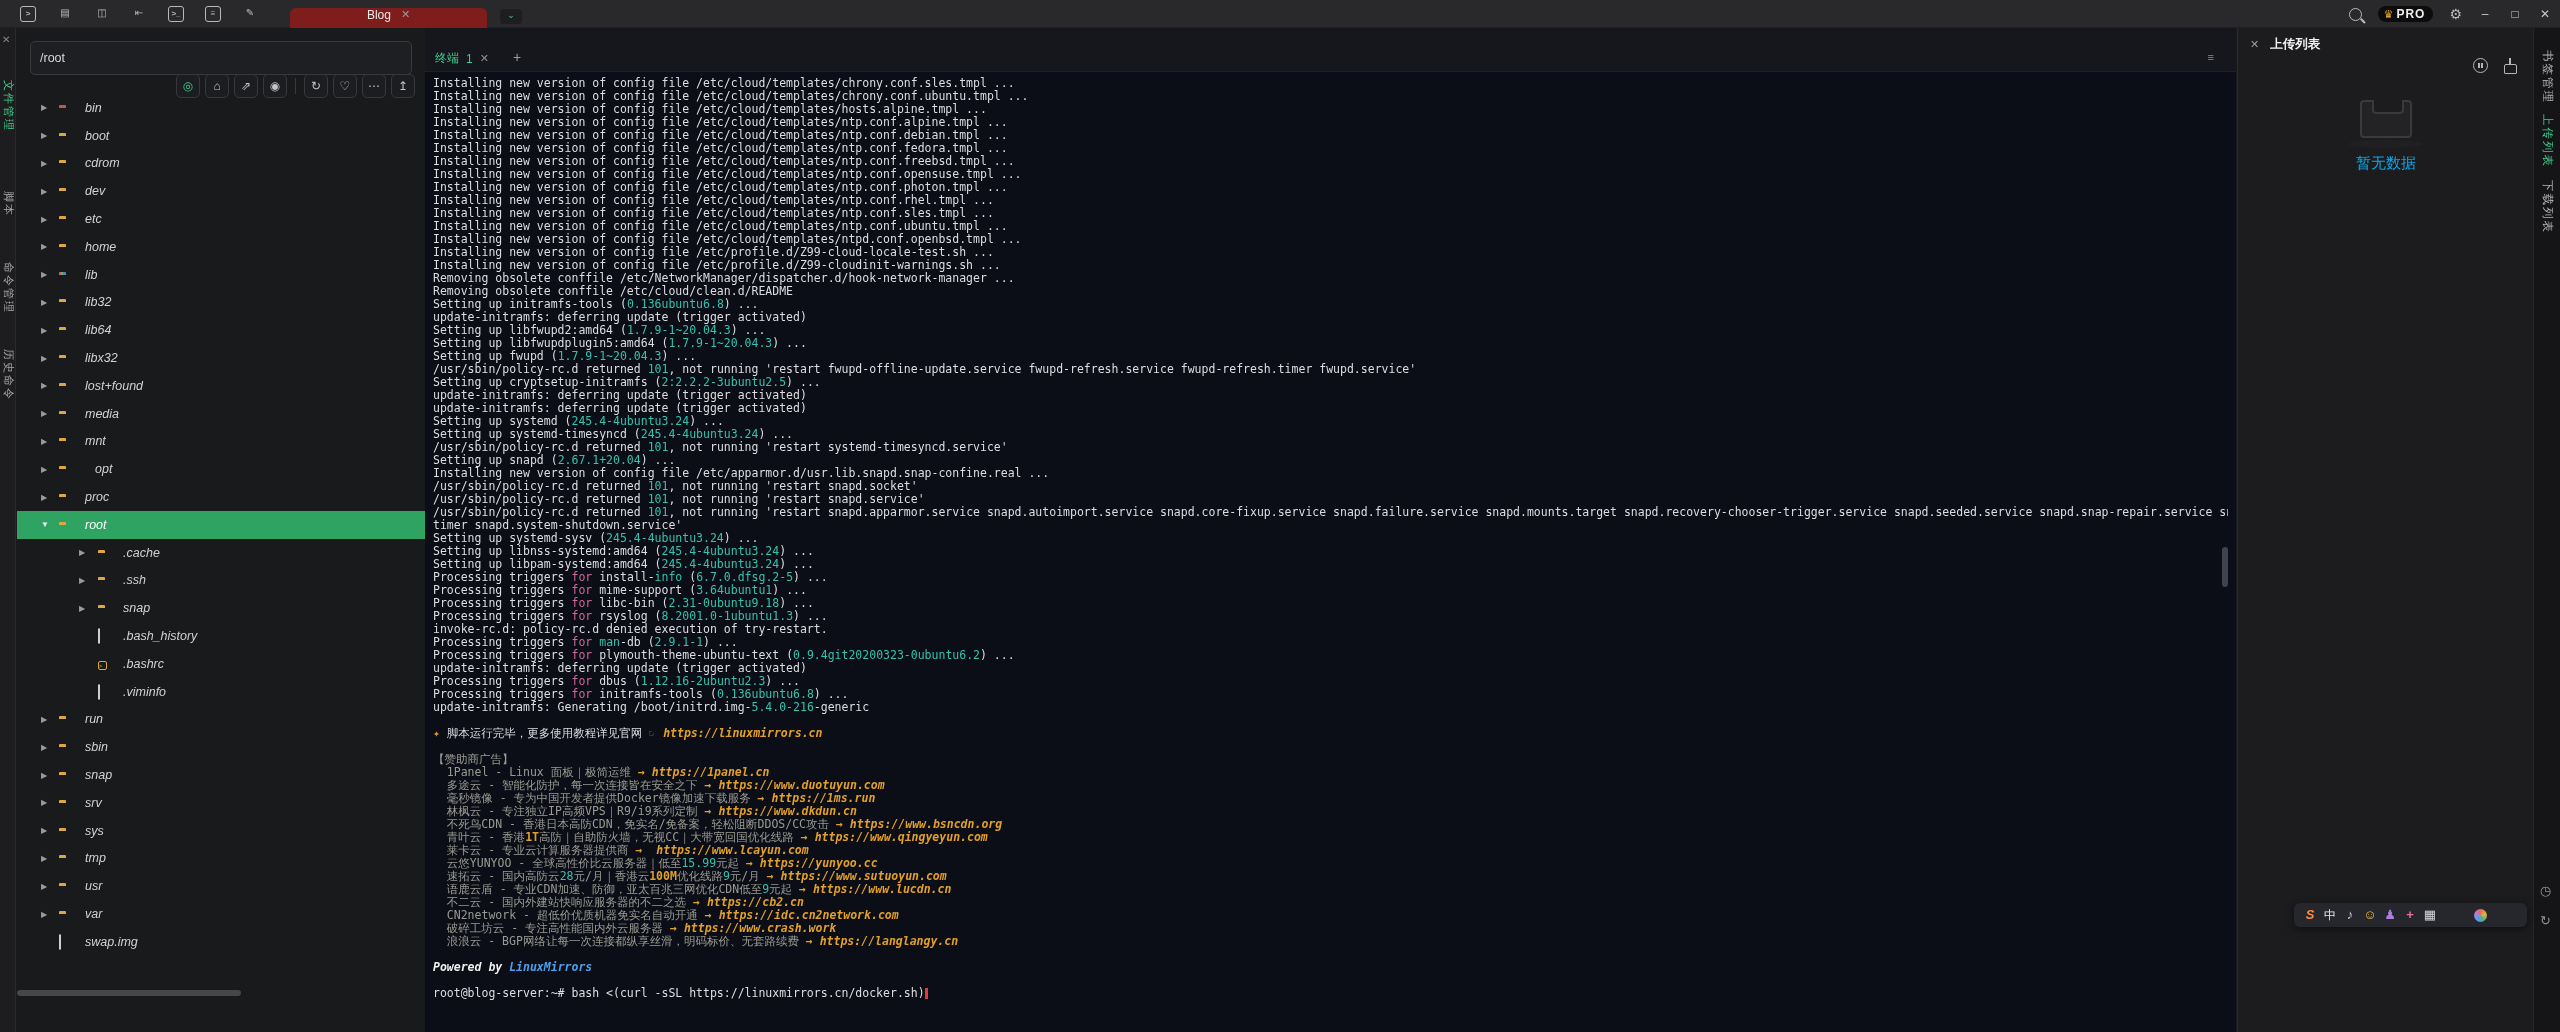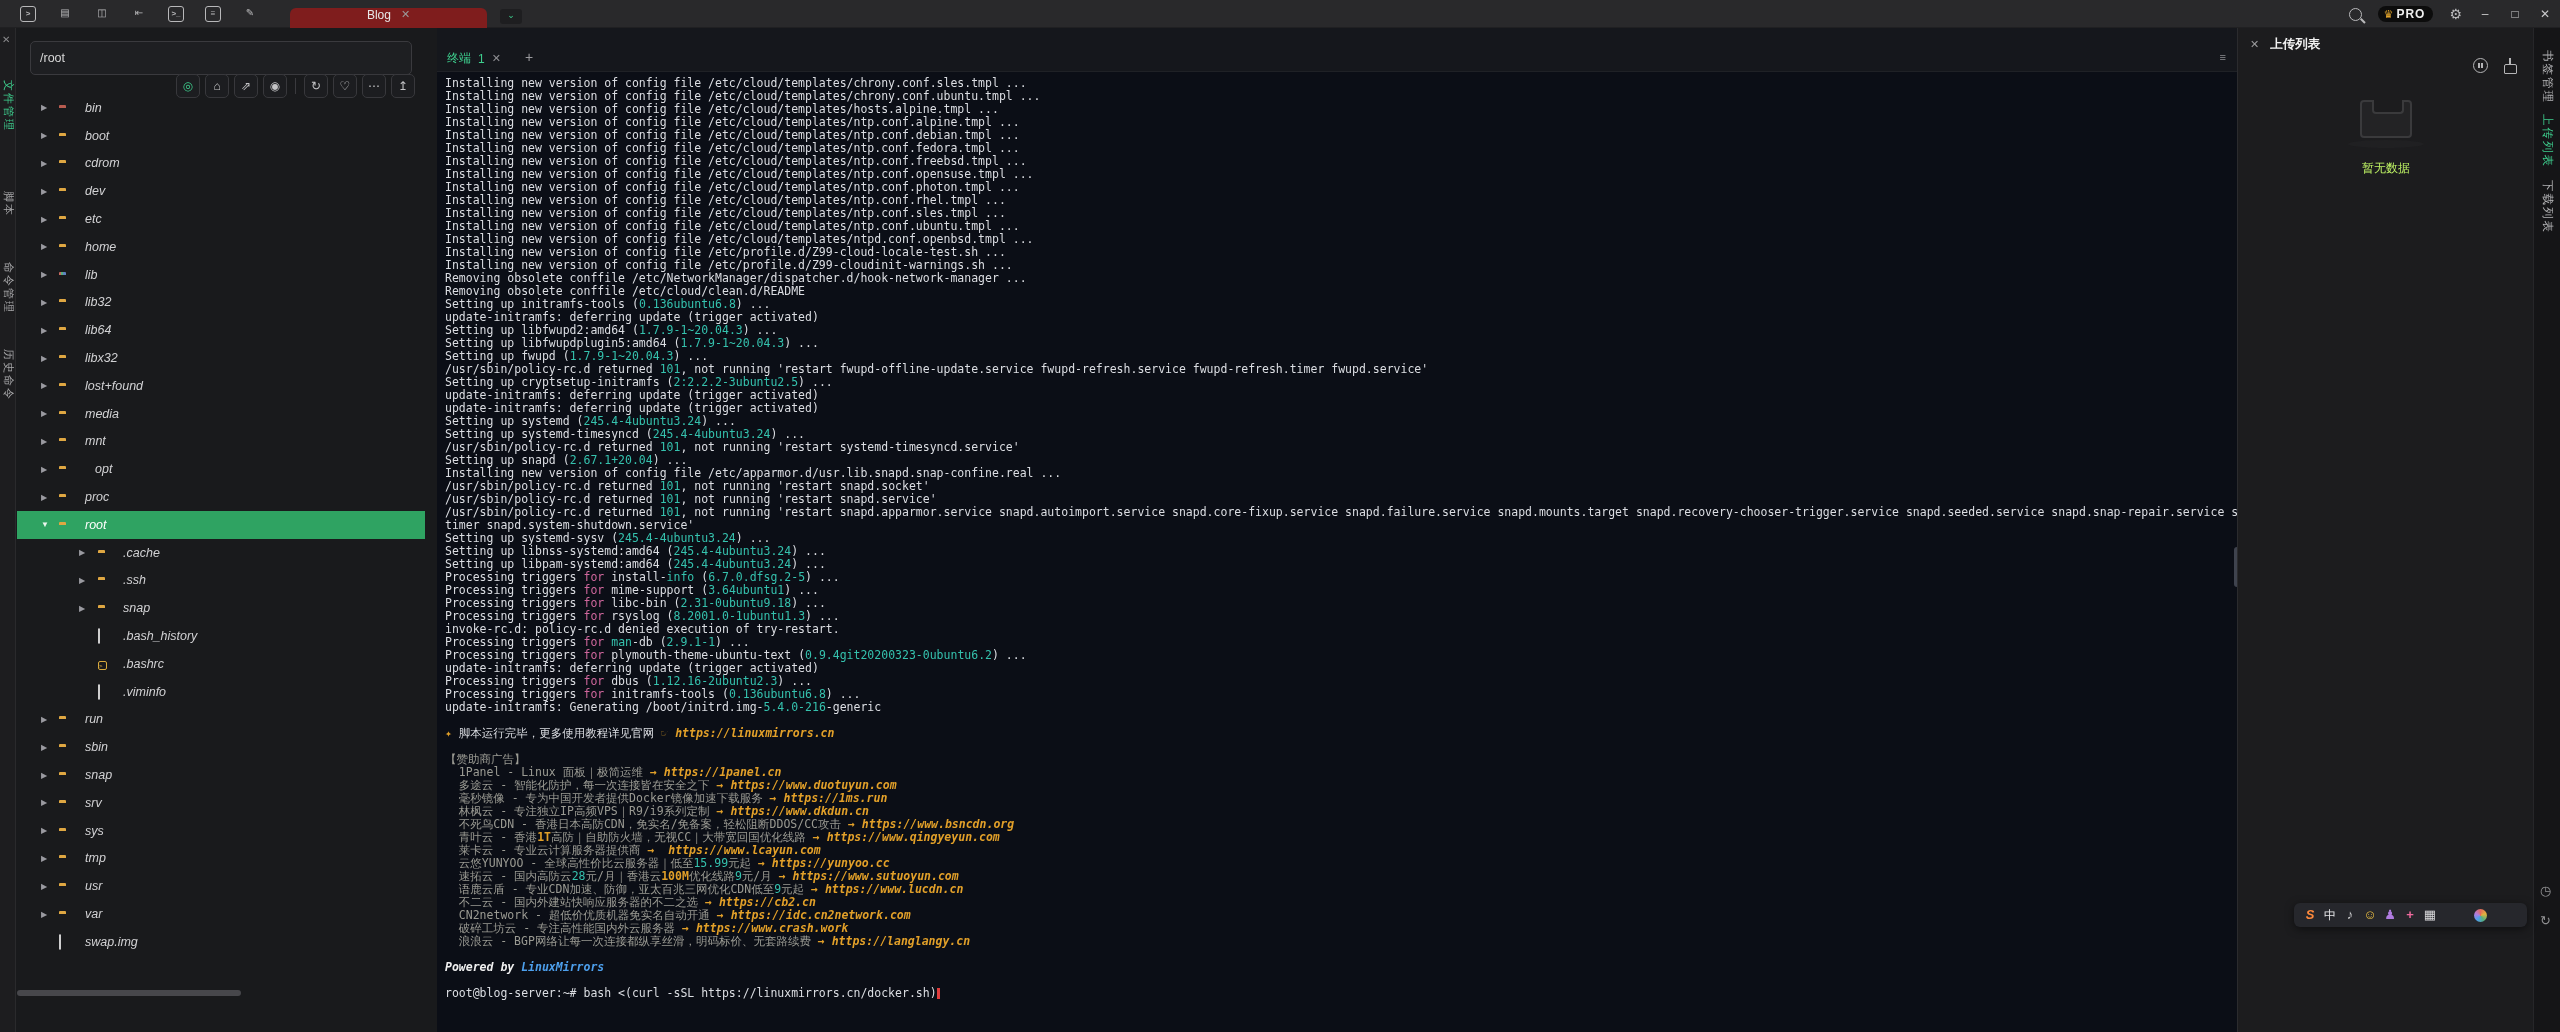--- a/index.html
+++ b/index.html
@@ -59,21 +59,21 @@
   .fold::before { content:""; position:absolute; top:-3px; left:0; width:7px; height:3px;
                   background:inherit; border-radius:1px 1px 0 0; }
   .fold.red { background:#b85c50; }
   .fold.multi { background:linear-gradient(90deg,#c7685e 30%,#58b07c 30%,#58b07c 62%,#5f83c0 62%); }
   .ficon { width:11px; height:14px; border:1.2px solid #cfcfcf; border-radius:1.5px; background:transparent; }
   .sicon { width:14px; height:11px; border:1.2px solid #d7a93c; border-radius:2px; color:#d7a93c;
            font-size:6px; line-height:9px; text-align:center; font-family:"DejaVu Sans Mono",monospace; margin-top:2px; }
   .hscroll { position:absolute; left:0px; top:962px; width:224px; height:6px; background:#47474b; border-radius:3px; }
 
   
-  .terminal { position:absolute; left:425px; top:28px; width:1811px; height:1004px; background:#0b0e16;margin-left:12px; }
+  .terminal { position:absolute; left:425px; top:28px; width:1811px; height:1004px; background:#0b0e16; }
   .term-tabbar { position:absolute; left:0; top:0; width:100%; height:44px; background:#15171c;
                  border-bottom:1px solid #1f2126; }
   .term-tab { position:absolute; left:10px; top:22px; display:flex; gap:7px; align-items:center;
               font-size:12px; cursor:pointer; }
   .term-tab .nm { color:#3ecf8e; }
   .term-tab .x { color:#8f8f93; font-size:11px; }
   .term-add { position:absolute; left:88px; top:21px; color:#9a9a9e; font-size:14px; cursor:pointer; }
   .term-menu { position:absolute; right:22px; top:23px; color:#8f8f93; font-size:11px; cursor:pointer; }
   .term-body { position:absolute; left:8px; top:49px; width:1795px; height:950px; overflow:hidden;
                font-family:"DejaVu Sans Mono","Liberation Mono",monospace; font-size:11.5px;
@@ -99,21 +99,21 @@
   .pause-ic::before { left:4px; } .pause-ic::after { right:4px; }
   .broom-ic { width:15px; height:15px; position:relative; cursor:pointer; }
   .broom-ic::before { content:""; position:absolute; left:6.5px; top:0; width:2px; height:6px; background:#b5b5b7; }
   .broom-ic::after { content:""; position:absolute; left:2px; top:6px; width:11px; height:8px;
                      border:1.4px solid #b5b5b7; border-radius:2px 2px 1px 1px; }
   .empty { position:absolute; left:0; top:72px; width:296px; text-align:center; }
   .inbox { width:52px; height:38px; margin:0 auto; border:2px solid #3a3a3c; border-radius:4px; position:relative; background:#232325; }
   .inbox::before { content:""; position:absolute; left:10px; top:-2px; width:28px; height:12px;
                    background:#1c1c1e; border:2px solid #3a3a3c; border-top:none; border-radius:0 0 4px 4px; }
   .inbox-shadow { width:76px; height:8px; margin:2px auto 0; background:#202022; border-radius:50%; }
-  .empty .txt { margin-top:12px; color:#bef264; font-size:12px; }
+  .empty .txt { margin-top:6px; color:#0ea5e9; font-size:15px; }
 
   
   .rightstrip { position:absolute; left:2533px; top:28px; width:27px; height:1004px; background:#151517;
                 border-left:1px solid #262629; }
   .rs-tab { position:absolute; left:6px; writing-mode:vertical-rl; text-orientation:sideways;
             font-size:11.5px; letter-spacing:2px; color:#b4b4b6; cursor:pointer; }
   .rs-tab.active { color:#3ecf8e; }
   .rs-ic { position:absolute; left:6px; color:#8f8f91; font-size:13px; cursor:pointer; }
 
   

